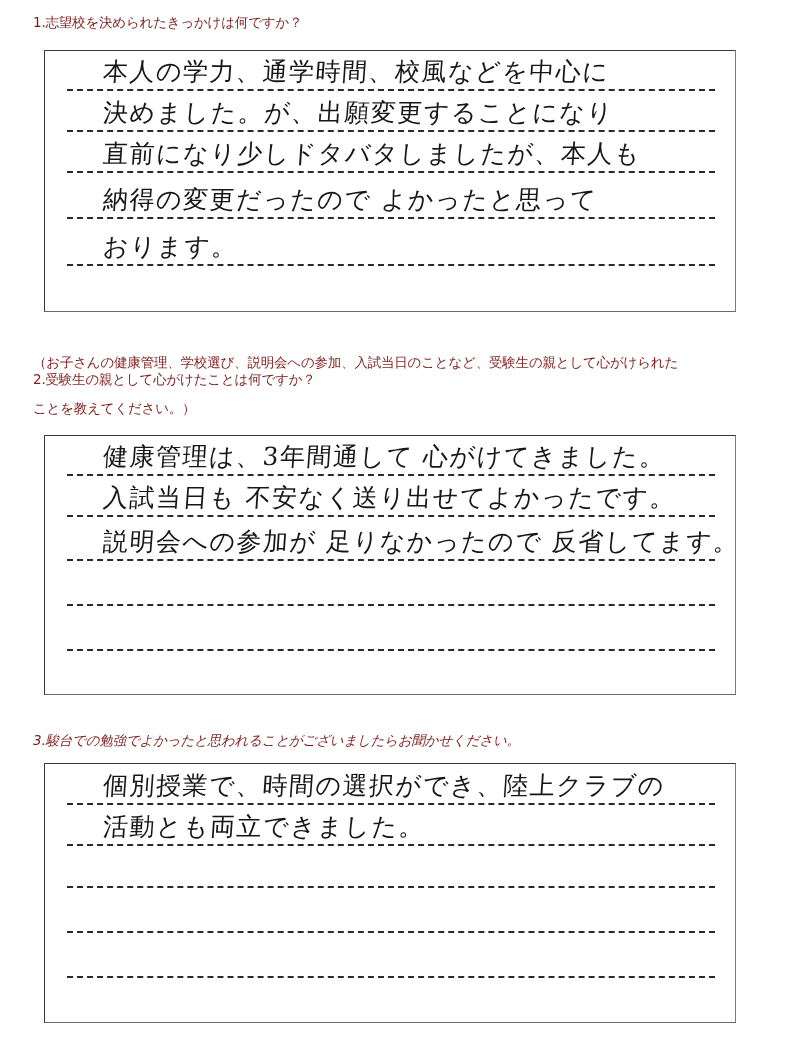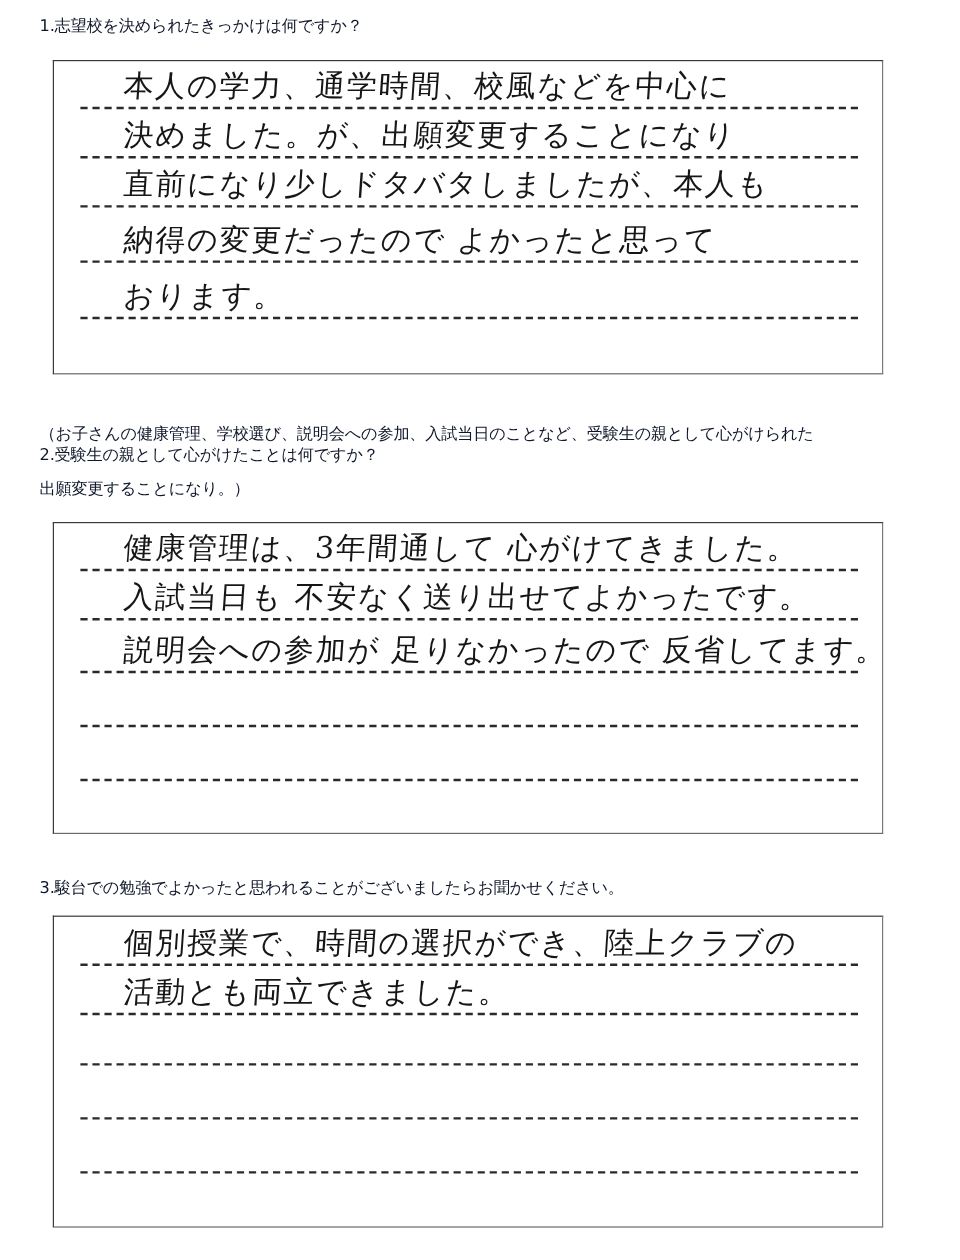--- a/index.html
+++ b/index.html
@@ -15,21 +15,21 @@
       font-family: "DejaVu Sans", "Liberation Sans", sans-serif;
       color: #1a1a1a;
     }
     .question {
       position: absolute;
       left: 33px;
       font-size: 13.5px;
       line-height: 20px;
       white-space: nowrap;
       letter-spacing: -0.2px;
-      color: #0f172a;
+      color: #7f1d1d;
     }
     .answer-box {
       position: absolute;
       left: 44px;
       width: 692px;
       border: 1.5px solid #3a3a3a;
       border-right-color: #7a7a7a;
       border-bottom-color: #6a6a6a;
       box-sizing: border-box;
       background: #ffffff;
@@ -71,39 +71,39 @@
     <div class="hw-text" style="top:47px;">決めました。が、出願変更することになり</div>
     <div class="hw-text" style="top:88px;">直前になり少しドタバタしましたが、本人も</div>
     <div class="hw-text" style="top:134px;">納得の変更だったので よかったと思って</div>
     <div class="hw-text" style="top:181px;">おります。</div>
   </div>
 </section>
 
 <section>
   <div class="question" style="top:346px;margin-top:23px;">2.受験生の親として心がけたことは何ですか？</div>
   <div class="question" style="top:352px;">（お子さんの健康管理、学校選び、説明会への参加、入試当日のことなど、受験生の親として心がけられた</div>
-  <div class="question" style="top:398px;">出願変更することになり。）</div>
+  <div class="question" style="top:398px;">ことを教えてください。）</div>
 
   <div class="answer-box" style="top:435px; height:260px;">
     <div class="ruled-line" style="top:38px;"></div>
     <div class="ruled-line" style="top:79px;"></div>
     <div class="ruled-line" style="top:123px;"></div>
     <div class="ruled-line" style="top:168px;"></div>
     <div class="ruled-line" style="top:213px;"></div>
 
     <div class="hw-text" style="top:6px;">健康管理は、3年間通して 心がけてきました。</div>
     <div class="hw-text" style="top:47px;">入試当日も 不安なく送り出せてよかったです。</div>
     <div class="hw-text" style="top:91px;">説明会への参加が 足りなかったので 反省してます。</div>
     <div class="hw-text" style="top:136px;"></div>
     <div class="hw-text" style="top:181px;"></div>
   </div>
 </section>
 
 <section>
-  <div class="question" style="top:730px;">3.駿台での勉強でよかったと思われることがございましたらお聞かせください。</div>
+  <div class="question" style="top:730px;font-style:italic;">3.駿台での勉強でよかったと思われることがございましたらお聞かせください。</div>
 
   <div class="answer-box" style="top:763px; height:260px;">
     <div class="ruled-line" style="top:39px;"></div>
     <div class="ruled-line" style="top:80px;"></div>
     <div class="ruled-line" style="top:122px;"></div>
     <div class="ruled-line" style="top:167px;"></div>
     <div class="ruled-line" style="top:212px;"></div>
 
     <div class="hw-text" style="top:7px;">個別授業で、時間の選択ができ、陸上クラブの</div>
     <div class="hw-text" style="top:48px;">活動とも両立できました。</div>

